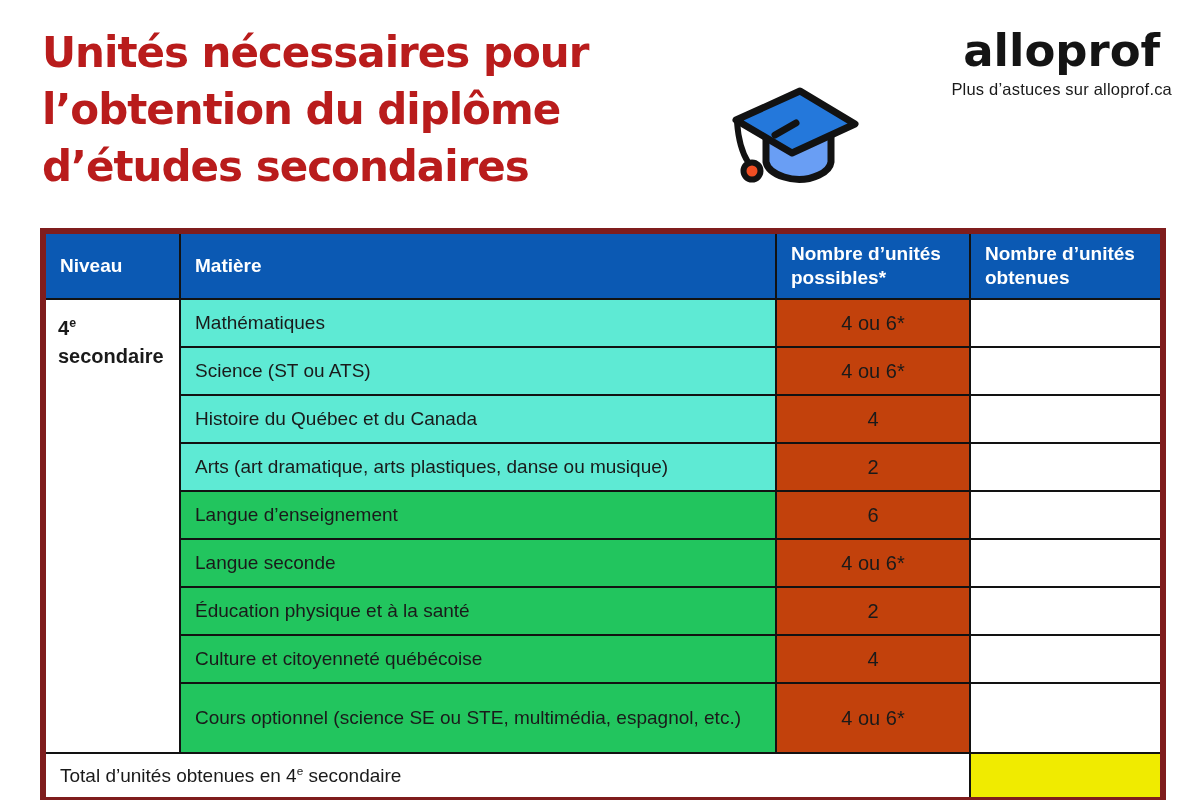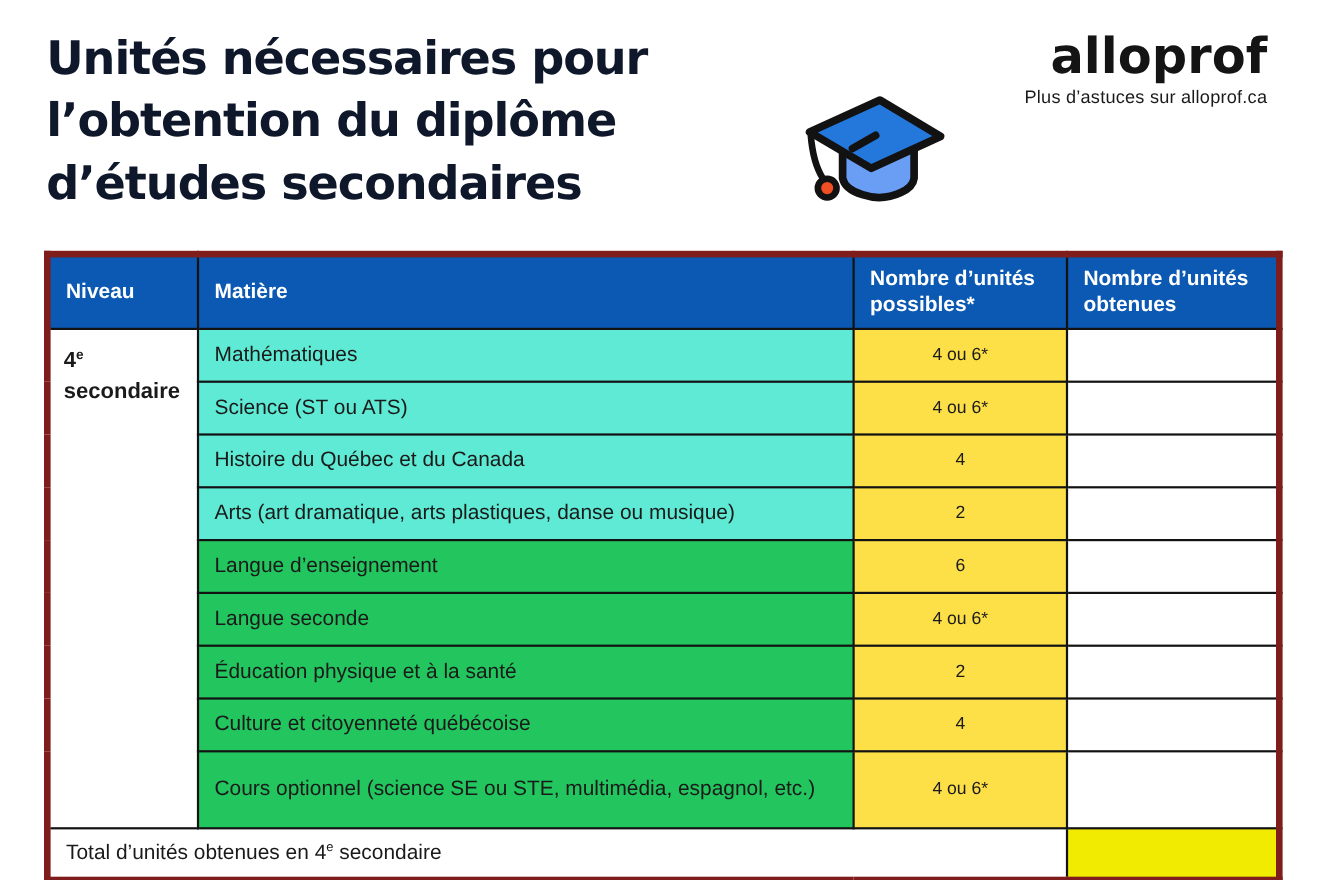--- a/index.html
+++ b/index.html
@@ -4,24 +4,24 @@
 <style>
   * { margin:0; padding:0; box-sizing:border-box; }
   html,body { width:1200px; height:800px; background:#ffffff; overflow:hidden;
               font-family:"Liberation Sans", sans-serif; color:#1a1a1a; }
 
   
   .page-title {
     position:absolute; left:42px; top:24px; width:680px;
     font-family:"DejaVu Sans", sans-serif;
     font-size:42px; font-weight:800; letter-spacing:-1px;
-    line-height:57px; color:#0f172a;
+    line-height:57px; color:#b91c1c;
   }
   .cap-wrap { position:absolute; left:724px; top:80px; width:142px; height:106px; }
-  .logo-block { position:absolute; right:48px; top:26px; text-align:right; }
+  .logo-block { position:absolute; right:28px; top:26px; text-align:center; }
   .logo-brand {
     font-family:"DejaVu Sans", sans-serif;
     font-size:45px; font-weight:700; line-height:1.1; color:#141414;
     letter-spacing:0px;
   }
   .logo-tagline { font-size:16.5px; color:#1a1a1a; margin-top:4px; letter-spacing:0.2px; }
 
   
   table.grade-table {
     position:absolute; left:40px; top:228px; width:1120px;
@@ -42,22 +42,22 @@
   .niveau-cell {
     background:#ffffff; vertical-align:top; padding:14px 12px;
     font-size:20px; font-weight:700; line-height:1.4;
   }
   .matiere-cell {
     background:#22c55e; vertical-align:middle; padding:6px 14px;
     font-size:19px; line-height:1.25;
   }
   .matiere-cell.green { background:#5eead4; }
   .possibles-cell {
-    background:#fde047; text-align:center; vertical-align:middle;
-    font-size:16px;
+    background:#c2410c; text-align:center; vertical-align:middle;
+    font-size:20px;
   }
   .obtenues-cell { background:#ffffff; }
 
   .total-label-cell {
     background:#ffffff; vertical-align:middle; padding:10px 14px; font-size:19px;
   }
   .total-value-cell {
     background:#F0EB00; border:5px solid #000000;
   }
   sup { font-size:62%; }

